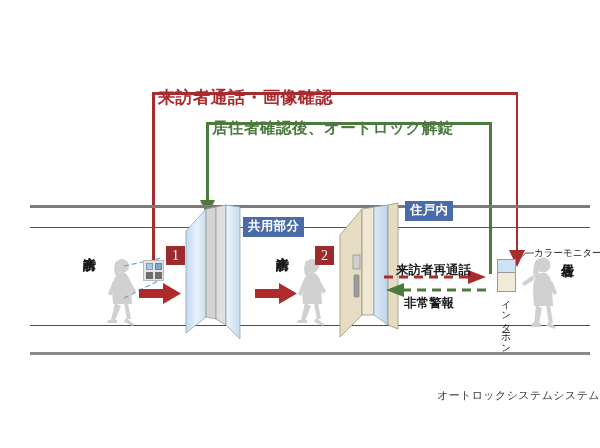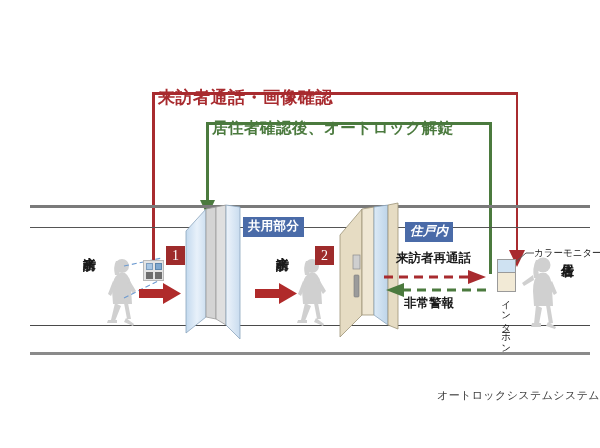--- a/index.html
+++ b/index.html
@@ -169,21 +169,21 @@
   <div class="callout-green" style="left:212px;top:118px;font-family:Liberation Serif, serif;">居住者確認後、オートロック解錠</div>
 
   <div class="ceiling" style="left:30px;top:205px;width:560px;height:3px;"></div>
 
   <div class="thinline" style="left:30px;top:227px;width:560px;height:1px;"></div>
 
   <div class="floor-thin" style="left:30px;top:325px;width:560px;height:1px;"></div>
   <div class="floor-thick" style="left:30px;top:352px;width:560px;height:3px;"></div>
 
   <div class="zone-banner" style="left:243px;top:217px;">共用部分</div>
-  <div class="zone-banner" style="left:405px;top:222px;font-style:italic;">住戸内</div>
+  <div class="zone-banner" style="left:405px;top:201px;">住戸内</div>
 
   <svg class="door-wrap" style="left:186px;top:205px;width:60px;height:135px;">
     <defs>
       <linearGradient id="glassA" x1="0" y1="0" x2="1" y2="0">
         <stop offset="0%" stop-color="#c3d9ee"></stop>
         <stop offset="55%" stop-color="#e8f1fa"></stop>
         <stop offset="100%" stop-color="#cddff0"></stop>
       </linearGradient>
       <linearGradient id="glassB" x1="0" y1="0" x2="1" y2="0">
         <stop offset="0%" stop-color="#eef4fb"></stop>
@@ -268,21 +268,21 @@
       <path d="M26 60 L34 66 L33 68 L24 64 Z"></path>
     </g>
   </svg>
   <div class="vlabel" style="left:275px;top:247px;">来訪者</div>
 
   <svg class="abs" style="left:255px;top:283px;width:44px;height:22px;">
     <rect x="0" y="6" width="26" height="9" fill="#b02a2a"></rect>
     <polygon points="24,0 42,10.5 24,21" fill="#b02a2a"></polygon>
   </svg>
 
-  <div class="hlabel" style="left:396px;top:250px;">来訪者再通話</div>
+  <div class="hlabel" style="left:396px;top:262px;">来訪者再通話</div>
   <svg class="abs" style="left:384px;top:270px;width:104px;height:14px;">
     <line x1="0" y1="7" x2="86" y2="7" stroke="#a82b2f" stroke-width="3.2" stroke-dasharray="9,6"></line>
     <polygon points="84,0 102,7 84,14" fill="#a82b2f"></polygon>
   </svg>
 
   <svg class="abs" style="left:384px;top:283px;width:104px;height:14px;">
     <line x1="18" y1="7" x2="104" y2="7" stroke="#4b7a3e" stroke-width="3.2" stroke-dasharray="9,6"></line>
     <polygon points="20,0 2,7 20,14" fill="#4b7a3e"></polygon>
   </svg>
   <div class="hlabel" style="left:404px;top:295px;">非常警報</div>

